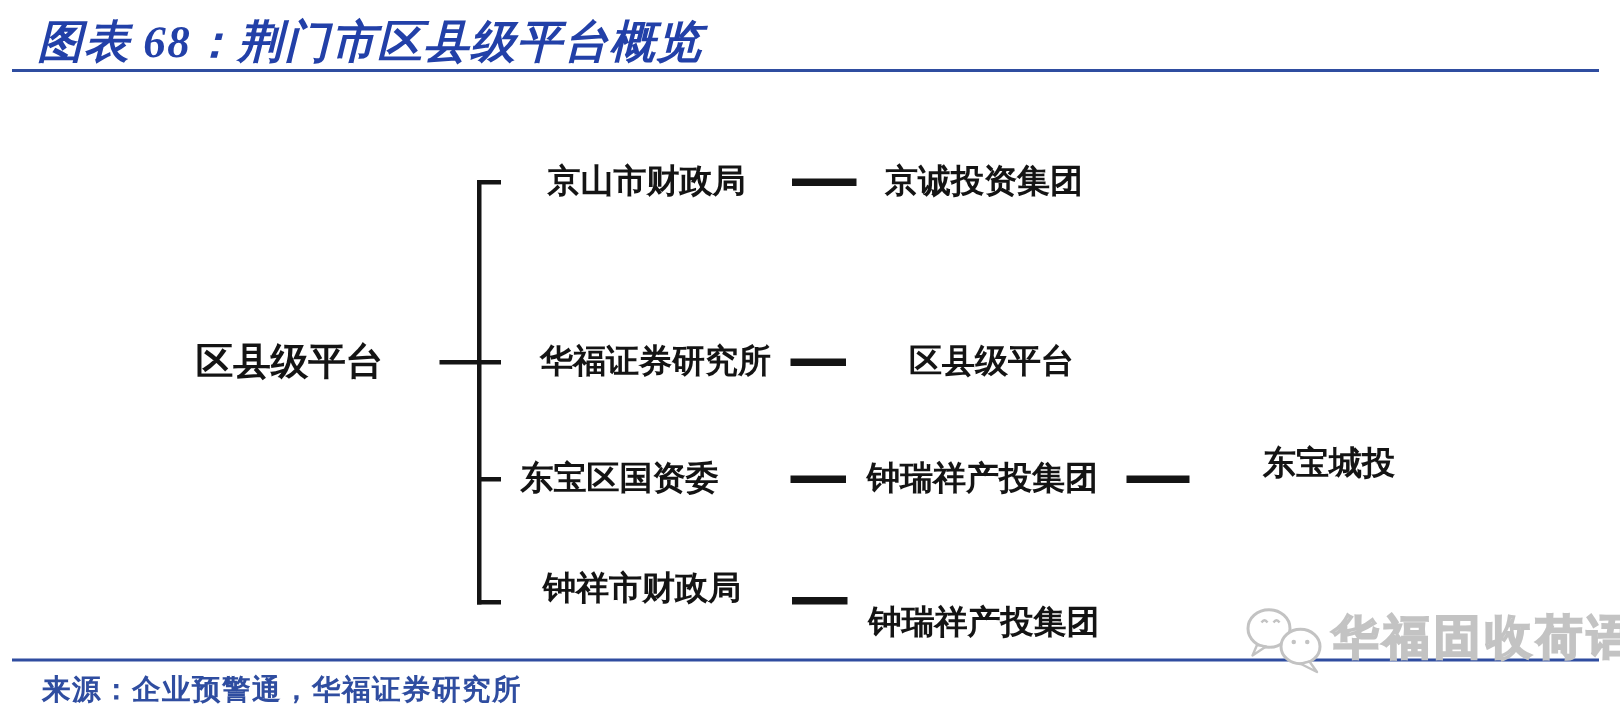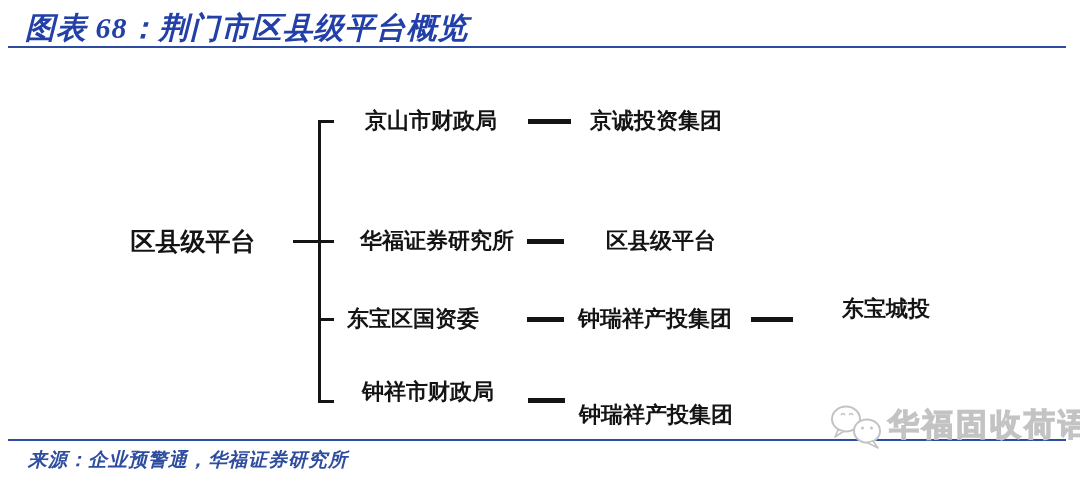--- a/index.html
+++ b/index.html
@@ -18,21 +18,21 @@
     white-space:nowrap;
   }
   .rule {
     position:absolute; left:8px; width:1058px; height:2px;
     background:#2F4DA0;
   }
   .rule-top { top:46px; }
   .rule-bottom { top:439px; }
   .source {
     position:absolute; left:28px; top:447px;
-    font-size:19px; font-style:italic; font-weight:bold;
+    font-size:19px; font-weight:bold;
     color:#2F4DA0; letter-spacing:1px;
     white-space:nowrap;
   }
   
   .node {
     position:absolute;
     font-size:22px; font-weight:bold; color:#141414;
     line-height:26px; text-align:center; white-space:nowrap;
   }
   .root-node { left:128px; top:229px; width:130px; font-size:25px; }

